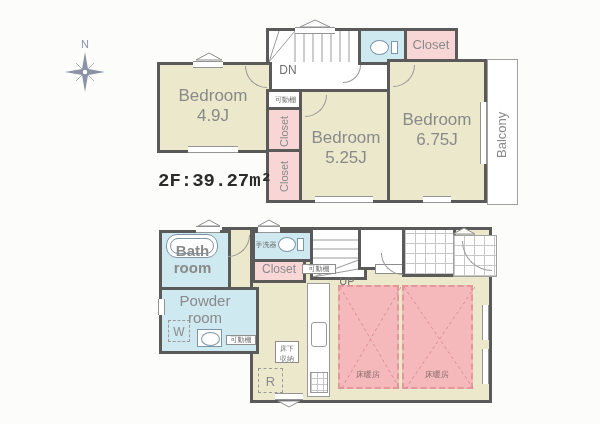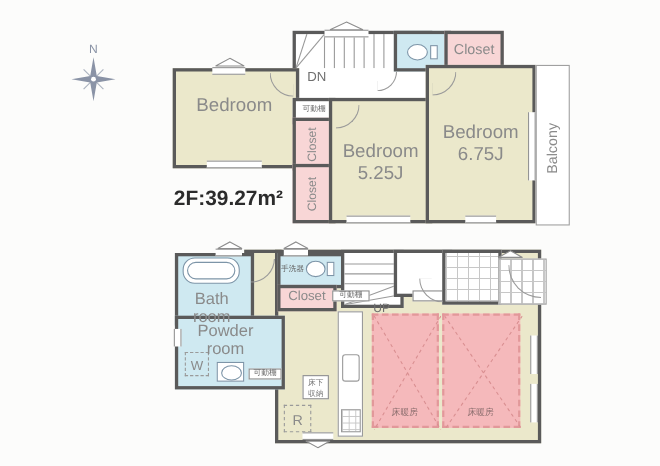--- a/index.html
+++ b/index.html
@@ -88,36 +88,37 @@
   <div class="arc br" style="left:305px;top:95px;width:22px;height:22px;"></div>
   <div class="arc br" style="left:393px;top:65px;width:22px;height:22px;"></div>
 
   <div style="position:absolute;left:370px;top:39px;width:28px;height:17px;">
     <div style="position:absolute;right:0;top:2px;width:7px;height:13px;border:1px solid #7d95a8;background:#fff;box-sizing:border-box;"></div>
     <div style="position:absolute;left:0;top:1px;width:19px;height:15px;border:1px solid #7d95a8;border-radius:50%;background:#fff;box-sizing:border-box;"></div>
   </div>
 
   <div class="rlabel" style="left:168px;top:86px;width:90px;font-size:17px;">
     <span class="l1">Bedroom</span>
+    <span class="l2">4.9J</span>
   </div>
   <div class="rlabel" style="left:301px;top:128px;width:90px;font-size:17px;">
     <span class="l1">Bedroom</span>
     <span class="l2">5.25J</span>
   </div>
   <div class="rlabel" style="left:392px;top:110px;width:90px;font-size:17px;">
     <span class="l1">Bedroom</span>
     <span class="l2">6.75J</span>
   </div>
   <div class="rlabel" style="left:406px;top:38px;width:50px;font-size:13px;">Closet</div>
   <div class="vtext" style="left:278px;top:109px;height:44px;font-size:11px;">Closet</div>
   <div class="vtext" style="left:278px;top:153px;height:46px;font-size:11px;">Closet</div>
   <div class="rlabel jp7" style="left:268px;top:96px;width:35px;">可動棚</div>
   <div class="rlabel" style="left:274px;top:64px;width:28px;font-size:12px;color:#6f6f6f;">DN</div>
   <div class="vtext" style="left:494px;top:95px;height:80px;font-size:13px;">Balcony</div>
-  <div class="area-label" style="left:158px;top:170px;">2F:39.27m²</div>
+  <div class="area-label" style="left:158px;top:170px;font-family:Liberation Mono, monospace;">2F:39.27m²</div>
 
   <div class="room beige" style="left:222px;top:227px;width:34px;height:66px;"></div>
   <div class="room beige" style="left:250px;top:227px;width:242px;height:176px;"></div>
   <div class="room wet" style="left:159px;top:230px;width:72px;height:66px;"></div>
   <div class="room wet" style="left:159px;top:287px;width:100px;height:67px;"></div>
   <div class="room wet" style="left:252px;top:230px;width:65px;height:32px;"></div>
   <div class="room pinkc" style="left:252px;top:259px;width:54px;height:24px;"></div>
   <div class="room whitef" style="left:310px;top:227px;width:57px;height:53px;">
     <svg width="51" height="47" style="position:absolute;left:0;top:0;">
       <line x1="0" y1="10" x2="51" y2="10" stroke="#9a9a9a" stroke-width="1"></line>
@@ -183,21 +184,21 @@
       <polygon points="12,1 23,7 1,7" fill="#fff" stroke="#8d8d8d" stroke-width="1"></polygon>
     </svg>
   <svg width="24" height="8" style="position:absolute;left:277px;top:400px;">
       <polygon points="12,7 23,1 1,1" fill="#fff" stroke="#8d8d8d" stroke-width="1"></polygon>
     </svg>
 
   <div class="arc br" style="left:228px;top:235px;width:22px;height:22px;"></div>
   <div class="arc bl" style="left:381px;top:253px;width:22px;height:22px;"></div>
   <div class="arc bl" style="left:462px;top:241px;width:30px;height:30px;"></div>
 
-  <div class="rlabel" style="left:165px;top:263px;width:55px;font-size:15px;">
+  <div class="rlabel" style="left:165px;top:242px;width:55px;font-size:15px;font-weight:bold;">
     <span class="l1">Bath</span>
     <span class="l2">room</span>
   </div>
   <div class="rlabel" style="left:165px;top:292px;width:80px;font-size:15px;">
     <span class="l1">Powder</span>
     <span class="l2">room</span>
   </div>
   <div class="rlabel jp7" style="left:254px;top:241px;width:24px;">手洗器</div>
   <div class="rlabel" style="left:254px;top:263px;width:50px;font-size:12px;">Closet</div>
   <div class="rlabel jp7" style="left:302px;top:264px;width:32px;background:#fff;border:1px solid #8d8d8d;">可動棚</div>

